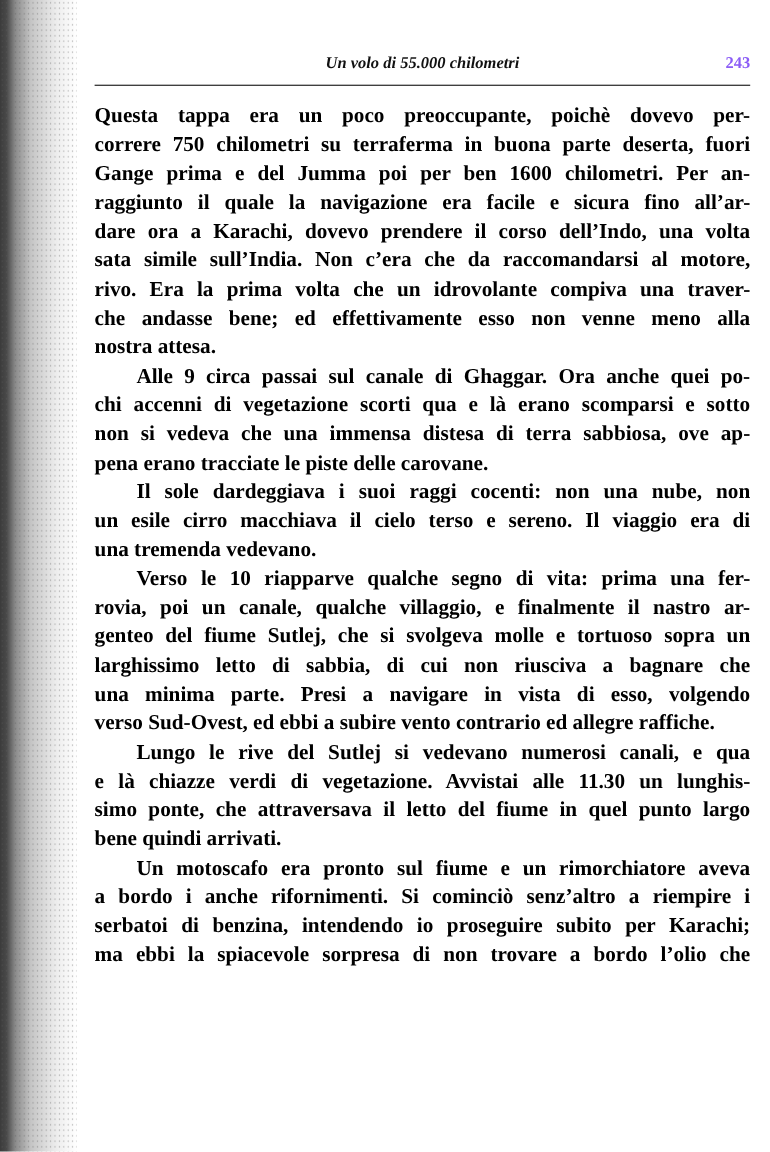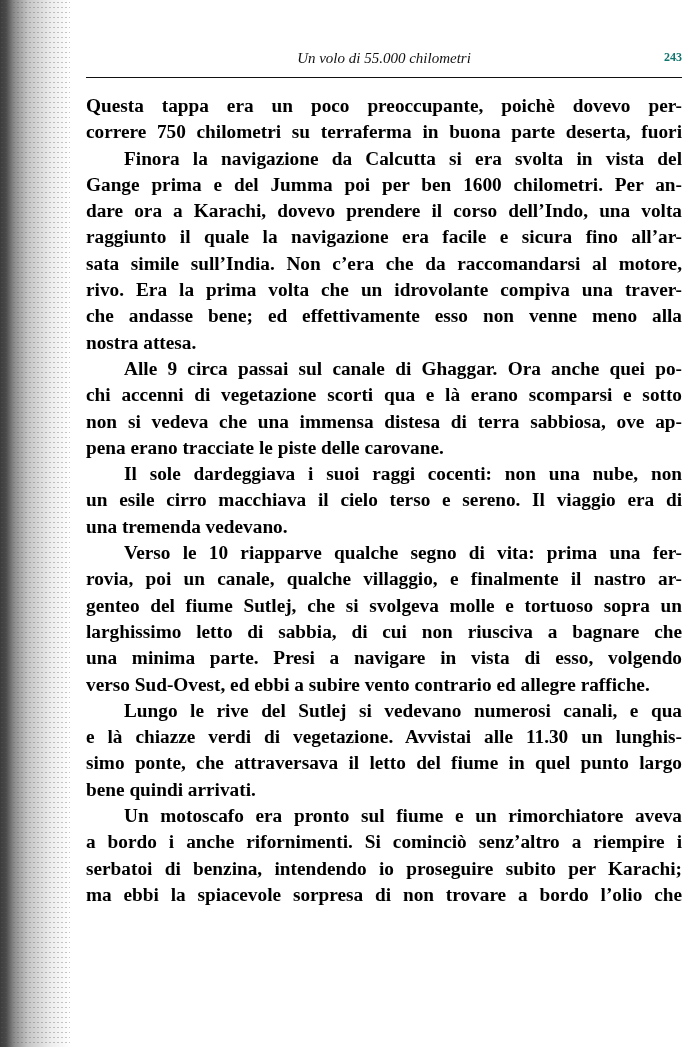--- a/index.html
+++ b/index.html
@@ -17,26 +17,26 @@
   .left-edge::after {
     content: ""; position: absolute; left: 0; top: 0; width: 70px; height: 100%;
     background-image: radial-gradient(#444 0.6px, transparent 0.9px);
     background-size: 4px 5px; opacity: 0.35;
   }
   .header {
     position: absolute; left: 86px; top: 50px; width: 596px; height: 24px;
   }
   .running-title {
     position: absolute; left: 0; right: 0; text-align: center;
-    font-style: italic; font-weight: normal; font-size: 15px; color: #111;
+    font-style: italic; font-weight: bold; font-size: 15px; color: #111;
     font-family: "Liberation Serif", serif;
   }
   .page-number {
     position: absolute; right: 0; top: 0;
-    font-weight: bold; font-size: 12px; color: #0f766e;
+    font-weight: bold; font-size: 15px; color: #8b5cf6;
     font-family: "Liberation Serif", serif;
   }
   .rule {
     position: absolute; left: 86px; top: 77px; width: 596px; height: 0;
     border-top: 1.6px solid #111;
   }
   .body-text {
     position: absolute; left: 86px; top: 93px; width: 596px;
     font-family: "Liberation Serif", serif; font-weight: bold;
     font-size: 19.3px; line-height: 26.3px; color: #000000;
@@ -56,24 +56,23 @@
   <div class="page-number">243</div>
 </div>
 <div class="rule"></div>
 
 <div class="body-text" id="body-text">
     <p>
       <span class="line">Questa tappa era un poco preoccupante, poichè dovevo per-</span>
       <span class="line">correre 750 chilometri su terraferma in buona parte deserta, fuori</span>
     </p>
     <p>
-      <span class="line indent">Finora la navigazione da Calcutta si era svolta in vista del</span>
       <span class="line">Gange prima e del Jumma poi per ben 1600 chilometri. Per an-</span>
+      <span class="line">raggiunto il quale la navigazione era facile e sicura fino all’ar-</span>
       <span class="line">dare ora a Karachi, dovevo prendere il corso dell’Indo, una volta</span>
-      <span class="line">raggiunto il quale la navigazione era facile e sicura fino all’ar-</span>
       <span class="line">sata simile sull’India. Non c’era che da raccomandarsi al motore,</span>
       <span class="line">rivo. Era la prima volta che un idrovolante compiva una traver-</span>
       <span class="line">che andasse bene; ed effettivamente esso non venne meno alla</span>
       <span class="line last">nostra attesa.</span>
     </p>
     <p>
       <span class="line indent">Alle 9 circa passai sul canale di Ghaggar. Ora anche quei po-</span>
       <span class="line">chi accenni di vegetazione scorti qua e là erano scomparsi e sotto</span>
       <span class="line">non si vedeva che una immensa distesa di terra sabbiosa, ove ap-</span>
       <span class="line last">pena erano tracciate le piste delle carovane.</span>

